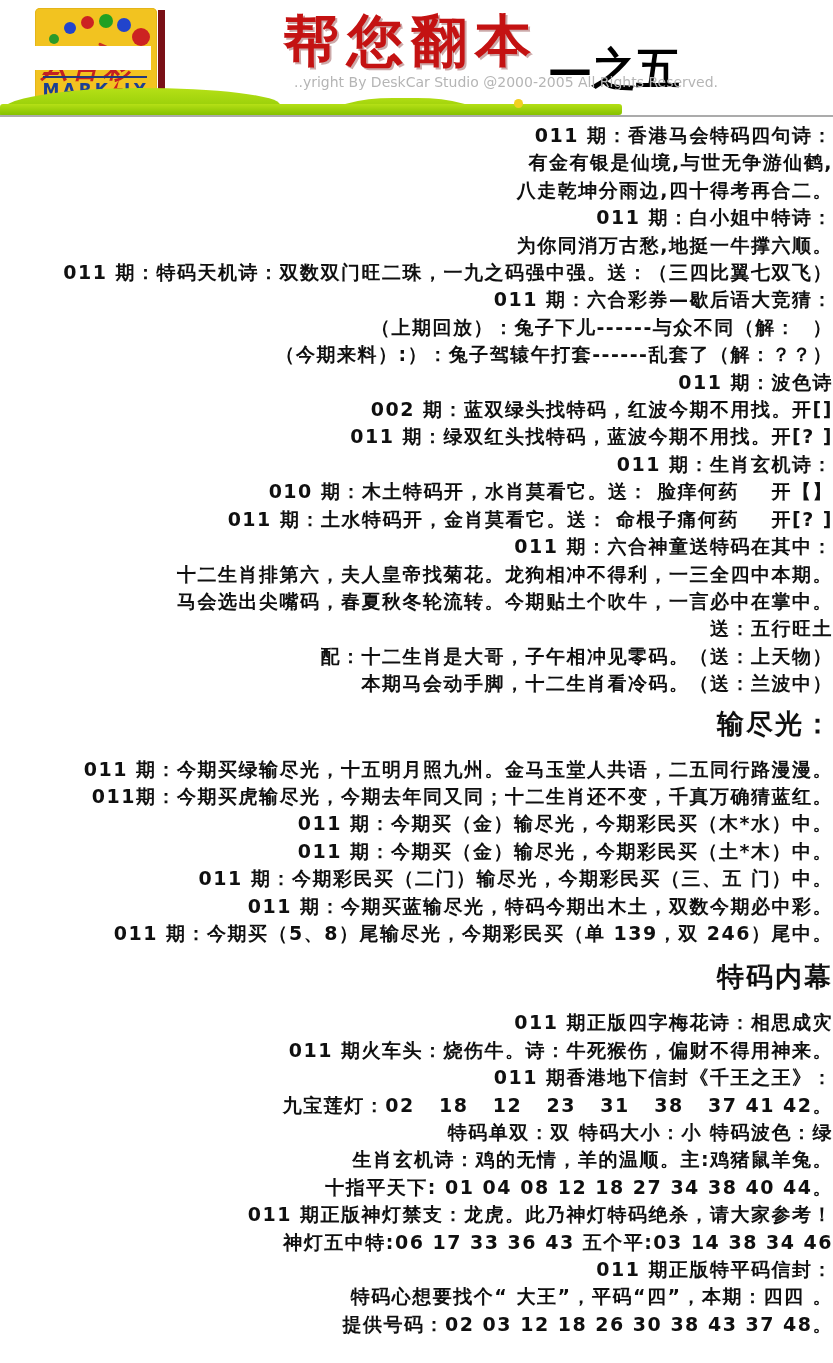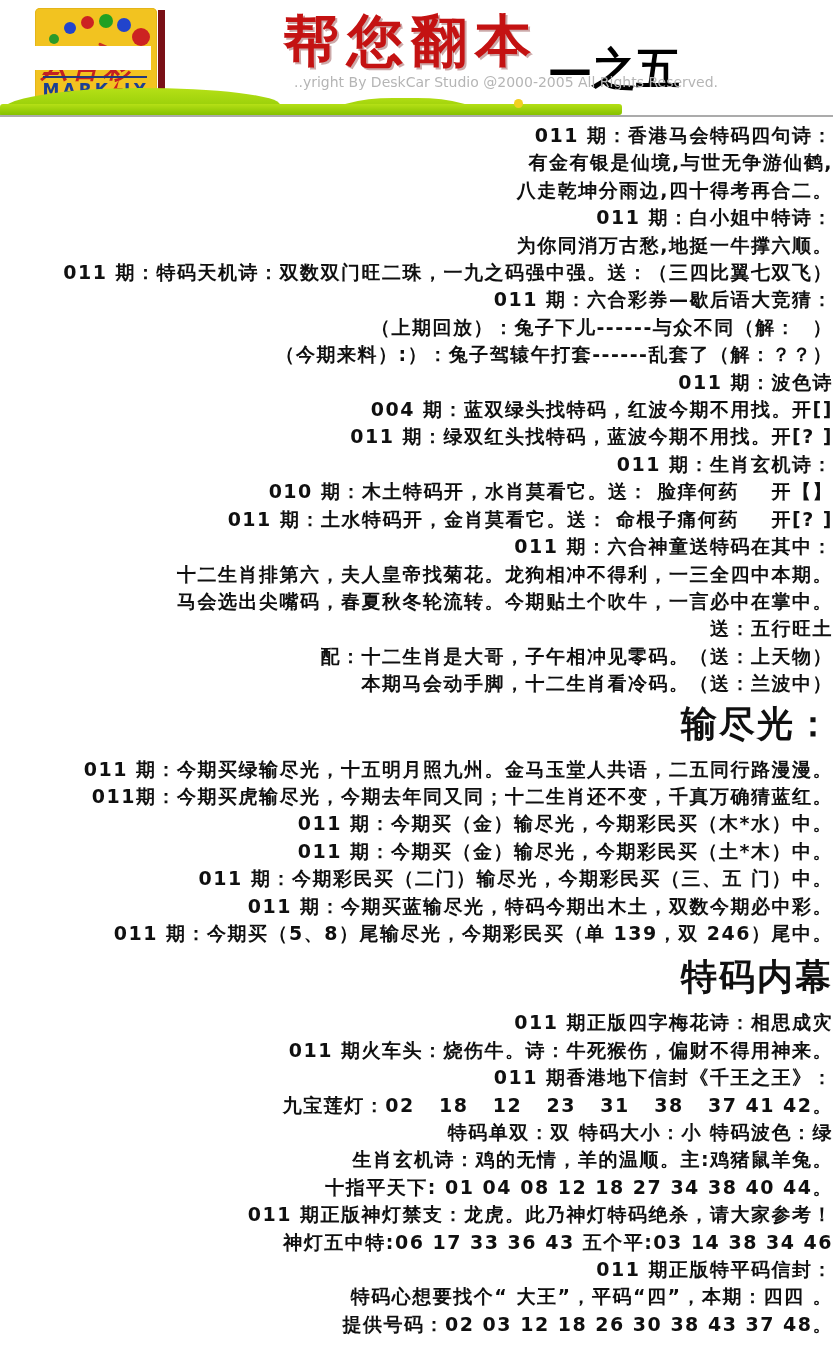--- a/index.html
+++ b/index.html
@@ -50,21 +50,21 @@
   .hill-dot{position:absolute;left:514px;top:99px;width:9px;height:9px;border-radius:50%;background:#f2d020;}
 
   
   .body-lines{position:absolute;top:122px;left:0;width:833px;}
   .line{font-weight:bold;font-size:19px;line-height:27.4px;letter-spacing:1.5px;
         color:#101010;white-space:pre;text-align:right;}
   .i0{margin-left:30px;}
   .i1{}
   .i2{margin-left:96px;}
   .i3{margin-left:253px;}
-  .h{font-size:36px;line-height:36px;letter-spacing:2px;margin:8px 0 14px 30px;}
+  .h{font-size:27px;line-height:36px;letter-spacing:2px;margin:8px 0 14px 30px;}
   .h2{margin-top:12px;}
 </style>
 </head>
 <body>
 
 <div class="page">
 
   <div class="header">
 
     <div class="logo">
@@ -105,21 +105,21 @@
       <div class="line i0">011 期：香港马会特码四句诗：</div>
       <div class="line i3">有金有银是仙境,与世无争游仙鹤,</div>
       <div class="line i3">八走乾坤分雨边,四十得考再合二。</div>
       <div class="line i0">011 期：白小姐中特诗：</div>
       <div class="line i3">为你同消万古愁,地挺一牛撑六顺。</div>
       <div class="line i0">011 期：特码天机诗：双数双门旺二珠，一九之码强中强。送：（三四比翼七双飞）</div>
       <div class="line i0">011 期：六合彩券—歇后语大竞猜：</div>
       <div class="line i2">（上期回放）：兔子下儿------与众不同（解：  ）</div>
       <div class="line i2">（今期来料）:）：兔子驾辕午打套------乱套了（解：？？）</div>
       <div class="line i0">011 期：波色诗</div>
-      <div class="line i2">004 期：蓝双绿头找特码，红波今期不用找。开[]</div>
+      <div class="line i2">002 期：蓝双绿头找特码，红波今期不用找。开[]</div>
       <div class="line i2">011 期：绿双红头找特码，蓝波今期不用找。开[? ]</div>
       <div class="line i0">011 期：生肖玄机诗：</div>
       <div class="line i2">010 期：木土特码开，水肖莫看它。送： 脸痒何药    开【】</div>
       <div class="line i2">011 期：土水特码开，金肖莫看它。送： 命根子痛何药    开[? ]</div>
       <div class="line i0">011 期：六合神童送特码在其中：</div>
       <div class="line i0">十二生肖排第六，夫人皇帝找菊花。龙狗相冲不得利，一三全四中本期。</div>
       <div class="line i0">马会选出尖嘴码，春夏秋冬轮流转。今期贴土个吹牛，一言必中在掌中。</div>
       <div class="line i0">送：五行旺土</div>
       <div class="line i0">配：十二生肖是大哥，子午相冲见零码。（送：上天物）</div>
       <div class="line i0">本期马会动手脚，十二生肖看冷码。（送：兰波中）</div>

